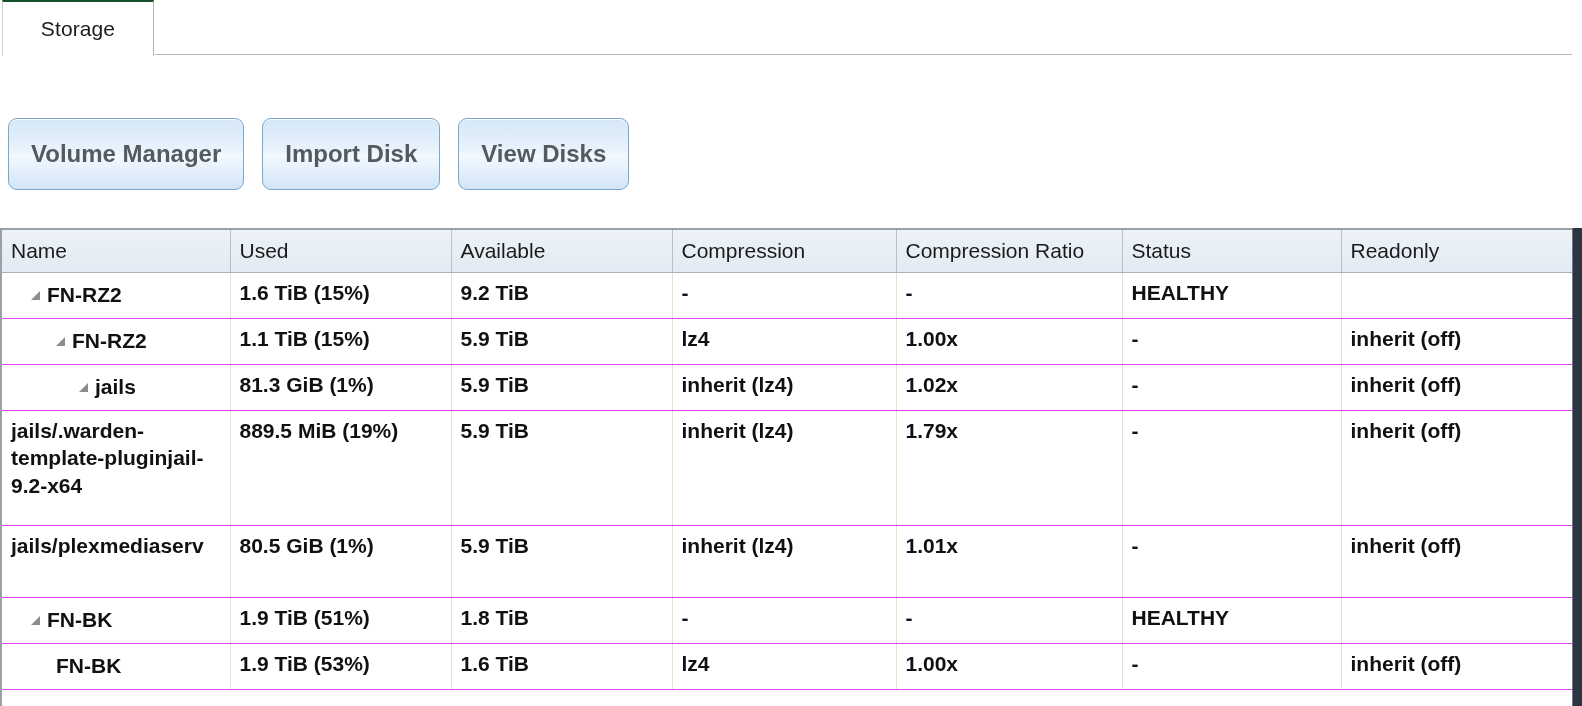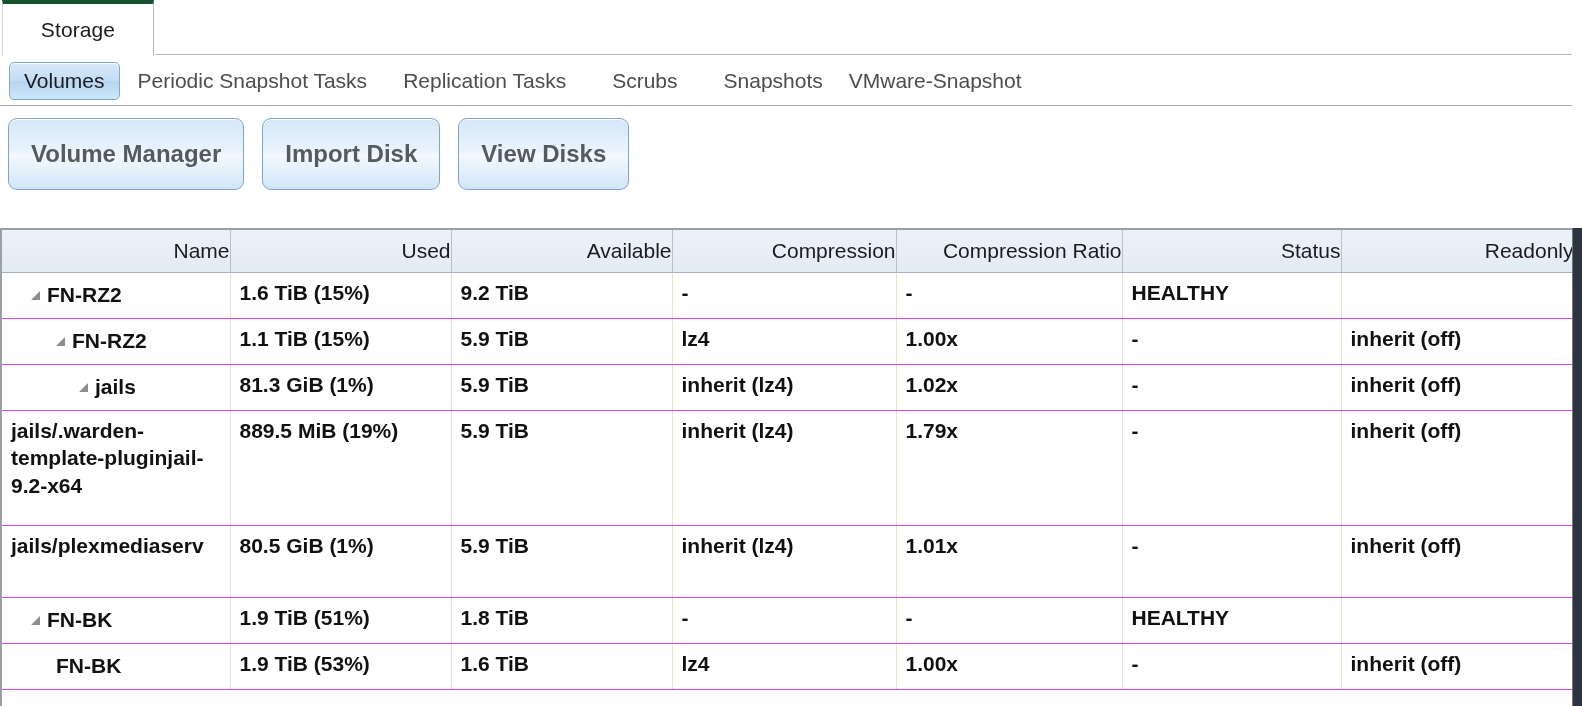--- a/index.html
+++ b/index.html
@@ -27,21 +27,21 @@
     width: 1427px; height: 55px;
     background: #ffffff;
     border-bottom: 1px solid #b4b8bd;
   }
   .win-tab {
     position: absolute; left: 2px; top: 0;
     width: 152px; height: 56px;
     background: #ffffff;
     border-left: 1px solid #cfd3d8;
     border-right: 1px solid #b4b8bd;
-    border-top: 4px solid #14532d;
+    border-top: 2px solid #14532d;
     display: flex; align-items: center; justify-content: center;
   }
   .win-tab-label {
     font-size: 21px; color: #1b1b1b; letter-spacing: .1px;
   }
 
   
   .sectiontabs {
     position: absolute; left: 0; top: 56px;
     width: 1582px; height: 50px;
@@ -106,21 +106,21 @@
     width: 1572px;
     border-collapse: collapse;
     table-layout: fixed;
     font-size: 21px;
     color: #111111;
   }
   table.grid th {
     background: linear-gradient(to bottom, #edf2f8 0%, #e2eaf3 100%);
     border-right: 1px solid #b9c0c8;
     border-bottom: 1px solid #a9b0b8;
-    text-align: right;
+    text-align: left;
     font-weight: normal;
     font-size: 21px;
     color: #1b1b1b;
     height: 42px;
     padding: 0 0 0 9px;
     vertical-align: middle;
   }
   table.grid td {
     border-right: 1px solid #f0ddc9;
     border-bottom: 1px solid #d946ef;
@@ -169,28 +169,20 @@
 
 <div id="app">
 
   <div class="tabstrip">
     <div class="tabstrip-rest"></div>
     <div class="win-tab">
       <span class="win-tab-label">Storage</span>
     </div>
   </div>
 
-  <div class="sectiontabs">
-    <div class="stab active">Volumes</div>
-    <div class="stab sp1">Periodic Snapshot Tasks</div>
-    <div class="stab sp2">Replication Tasks</div>
-    <div class="stab sp3">Scrubs</div>
-    <div class="stab sp4">Snapshots</div>
-    <div class="stab sp5">VMware-Snapshot</div>
-  </div>
 
   <div class="toolbar">
     <div class="tbtn">Volume Manager</div>
     <div class="tbtn">Import Disk</div>
     <div class="tbtn">View Disks</div>
   </div>
 
   <div class="gridwrap">
     <table class="grid">
       <colgroup>

